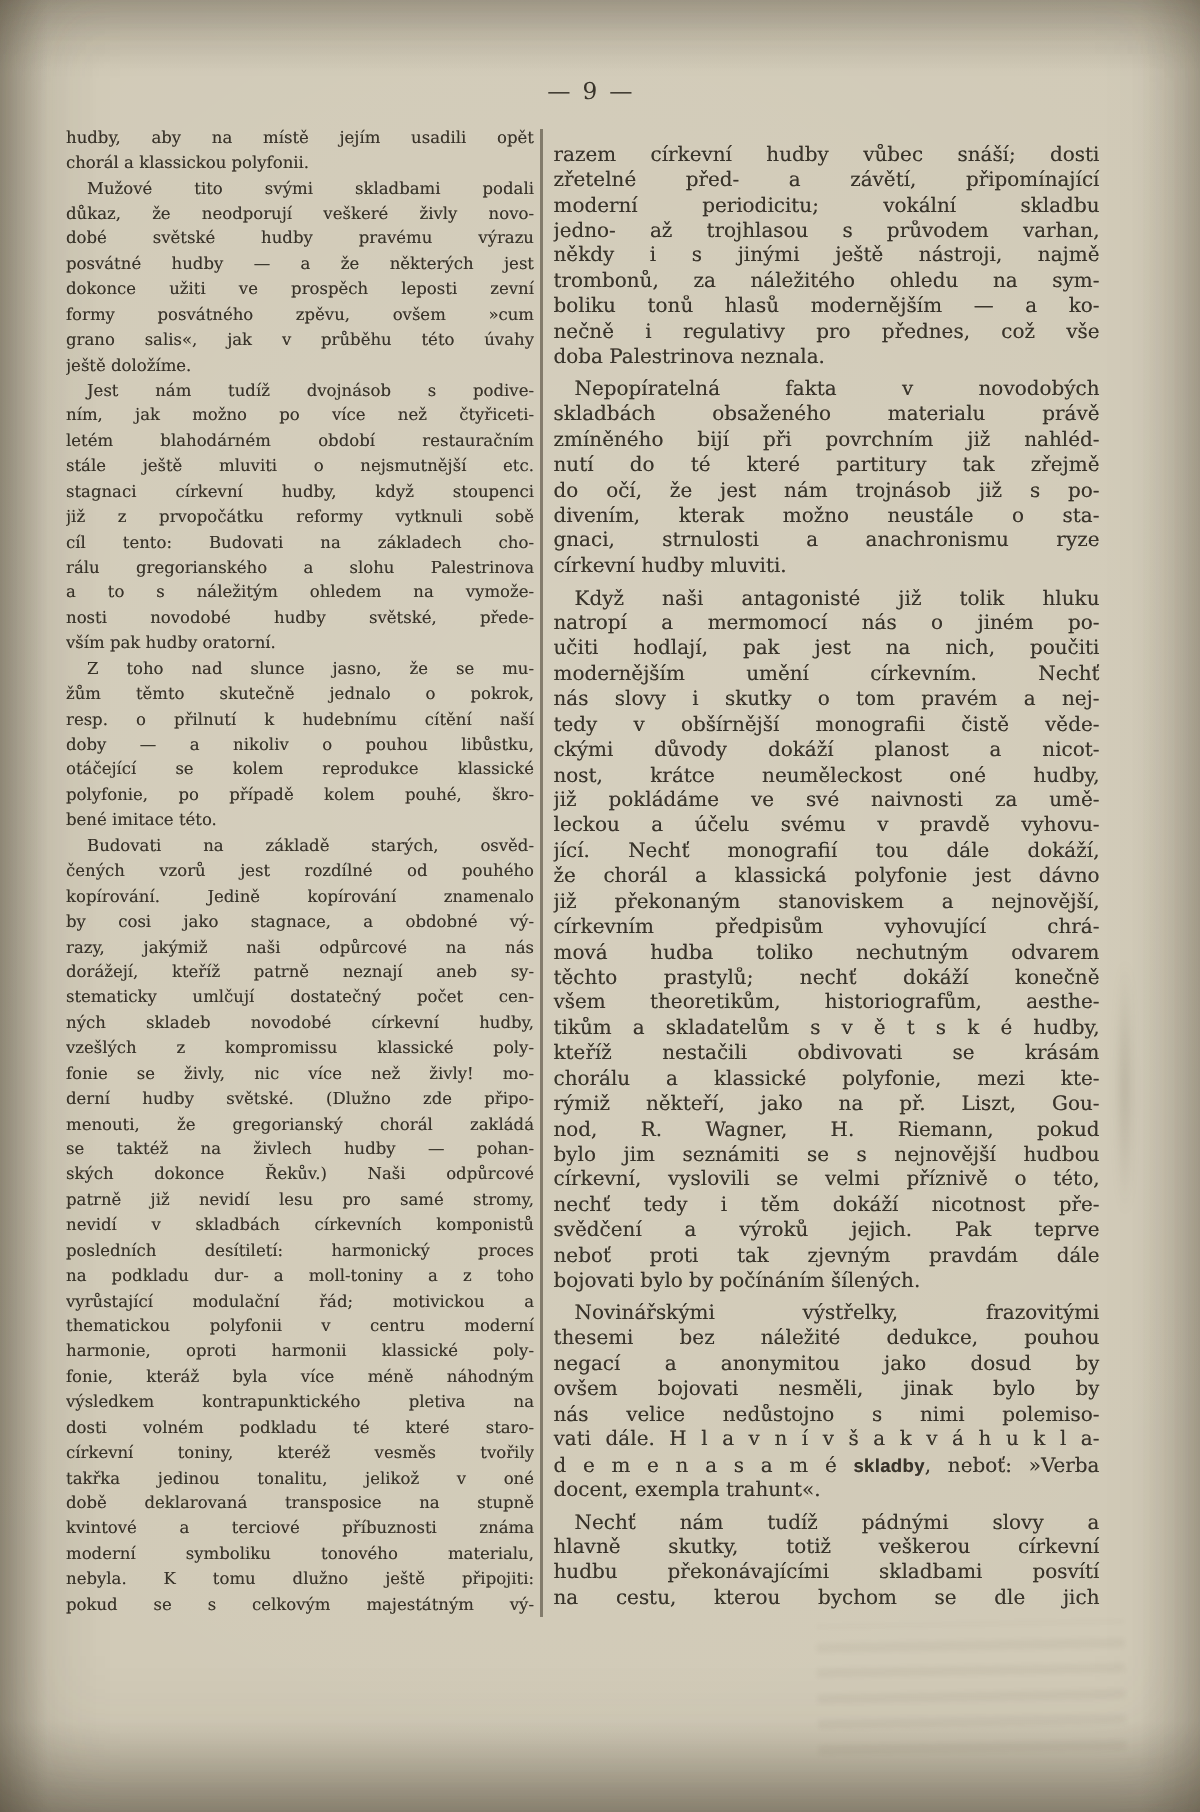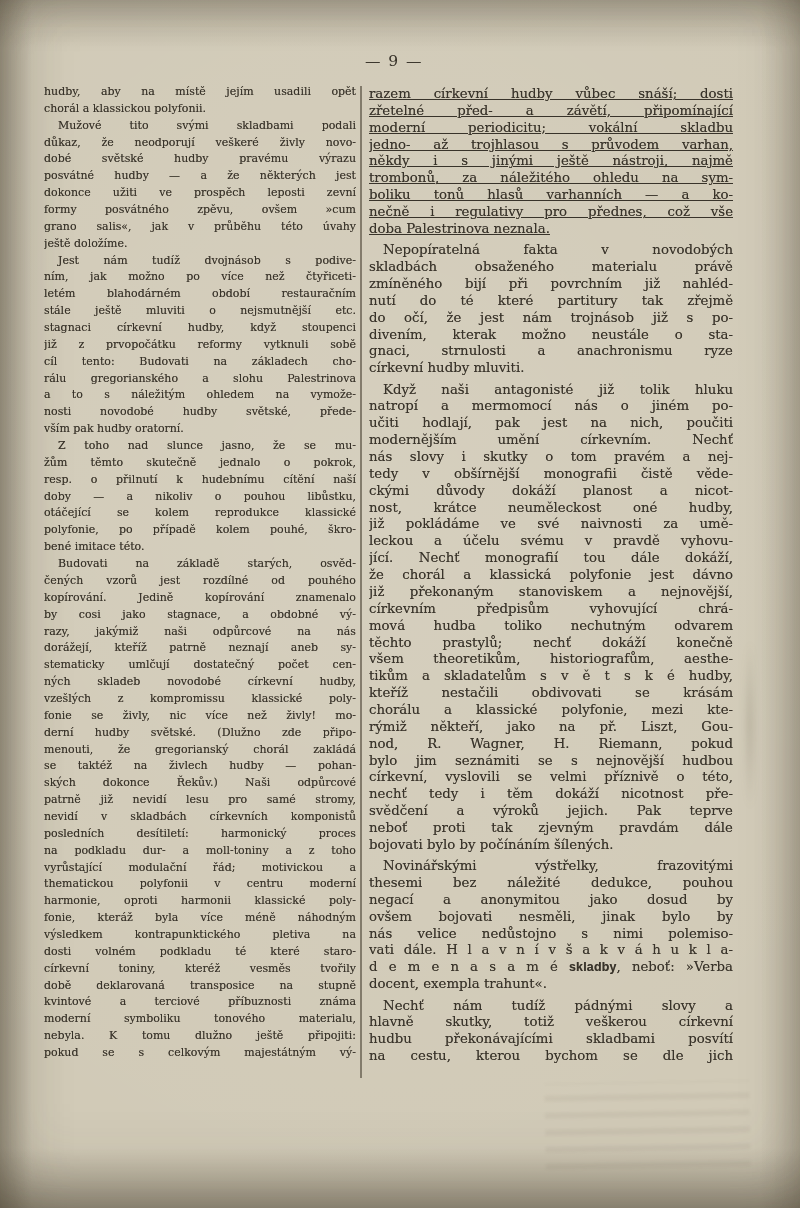--- a/index.html
+++ b/index.html
@@ -31,21 +31,21 @@
 
   .col{position:absolute;top:84px;text-align:justify;
        text-shadow:0 0 .4px rgba(56,48,36,.55);}
   .col-left {left:44px; width:312px; font-size:11px;   line-height:16.86px;}
   .col-right{left:369px;width:364px; font-size:13.3px; line-height:16.86px;}
 
   .line{text-align-last:justify;height:16.86px;overflow:hidden;}
   .line.plast{text-align-last:left;}
   .line.indent{text-indent:14px;}
   .col-right .para{margin-top:4.5px;}
-  .col-right .para:first-child{margin-top:2px;text-decoration:underline;}
+  .col-right .para:first-child{margin-top:12px;}
   .line b{font-weight:bold;font-family:Liberation Sans, sans-serif;font-size:12.4px;letter-spacing:.2px;}
 
   .divider{
     position:absolute;left:360px;top:86px;width:1.5px;height:992px;
     background:var(--divider,#6e6757);opacity:.8;
   }
 
   
   .ghost{
     position:absolute;left:545px;top:1082px;width:205px;height:86px;
@@ -120,36 +120,37 @@
         <div class="line">nevidí v skladbách církevních komponistů</div>
         <div class="line">posledních desítiletí: harmonický proces</div>
         <div class="line">na podkladu dur- a moll-toniny a z toho</div>
         <div class="line">vyrůstající modulační řád; motivickou a</div>
         <div class="line">thematickou polyfonii v centru moderní</div>
         <div class="line">harmonie, oproti harmonii klassické poly-</div>
         <div class="line">fonie, kteráž byla více méně náhodným</div>
         <div class="line">výsledkem kontrapunktického pletiva na</div>
         <div class="line">dosti volném podkladu té které staro-</div>
         <div class="line">církevní toniny, kteréž vesměs tvořily</div>
+        <div class="line">takřka jedinou tonalitu, jelikož v oné</div>
         <div class="line">době deklarovaná transposice na stupně</div>
         <div class="line">kvintové a terciové příbuznosti známa</div>
         <div class="line">moderní symboliku tonového materialu,</div>
         <div class="line">nebyla. K tomu dlužno ještě připojiti:</div>
         <div class="line">pokud se s celkovým majestátným vý-</div>
       </div>
     </div>
   <div class="col col-right">
       <div class="para">
         <div class="line">razem církevní hudby vůbec snáší; dosti</div>
         <div class="line">zřetelné před- a závětí, připomínající</div>
         <div class="line">moderní periodicitu; vokální skladbu</div>
         <div class="line">jedno- až trojhlasou s průvodem varhan,</div>
         <div class="line">někdy i s jinými ještě nástroji, najmě</div>
         <div class="line">trombonů, za náležitého ohledu na sym-</div>
-        <div class="line">boliku tonů hlasů varhanních — a ko-</div>
+        <div class="line">boliku tonů hlasů modernějším — a ko-</div>
         <div class="line">nečně i regulativy pro přednes, což vše</div>
         <div class="line plast">doba Palestrinova neznala.</div>
       </div>
       <div class="para">
         <div class="line indent">Nepopíratelná fakta v novodobých</div>
         <div class="line">skladbách obsaženého materialu právě</div>
         <div class="line">zmíněného bijí při povrchním již nahléd-</div>
         <div class="line">nutí do té které partitury tak zřejmě</div>
         <div class="line">do očí, že jest nám trojnásob již s po-</div>
         <div class="line">divením, kterak možno neustále o sta-</div>

